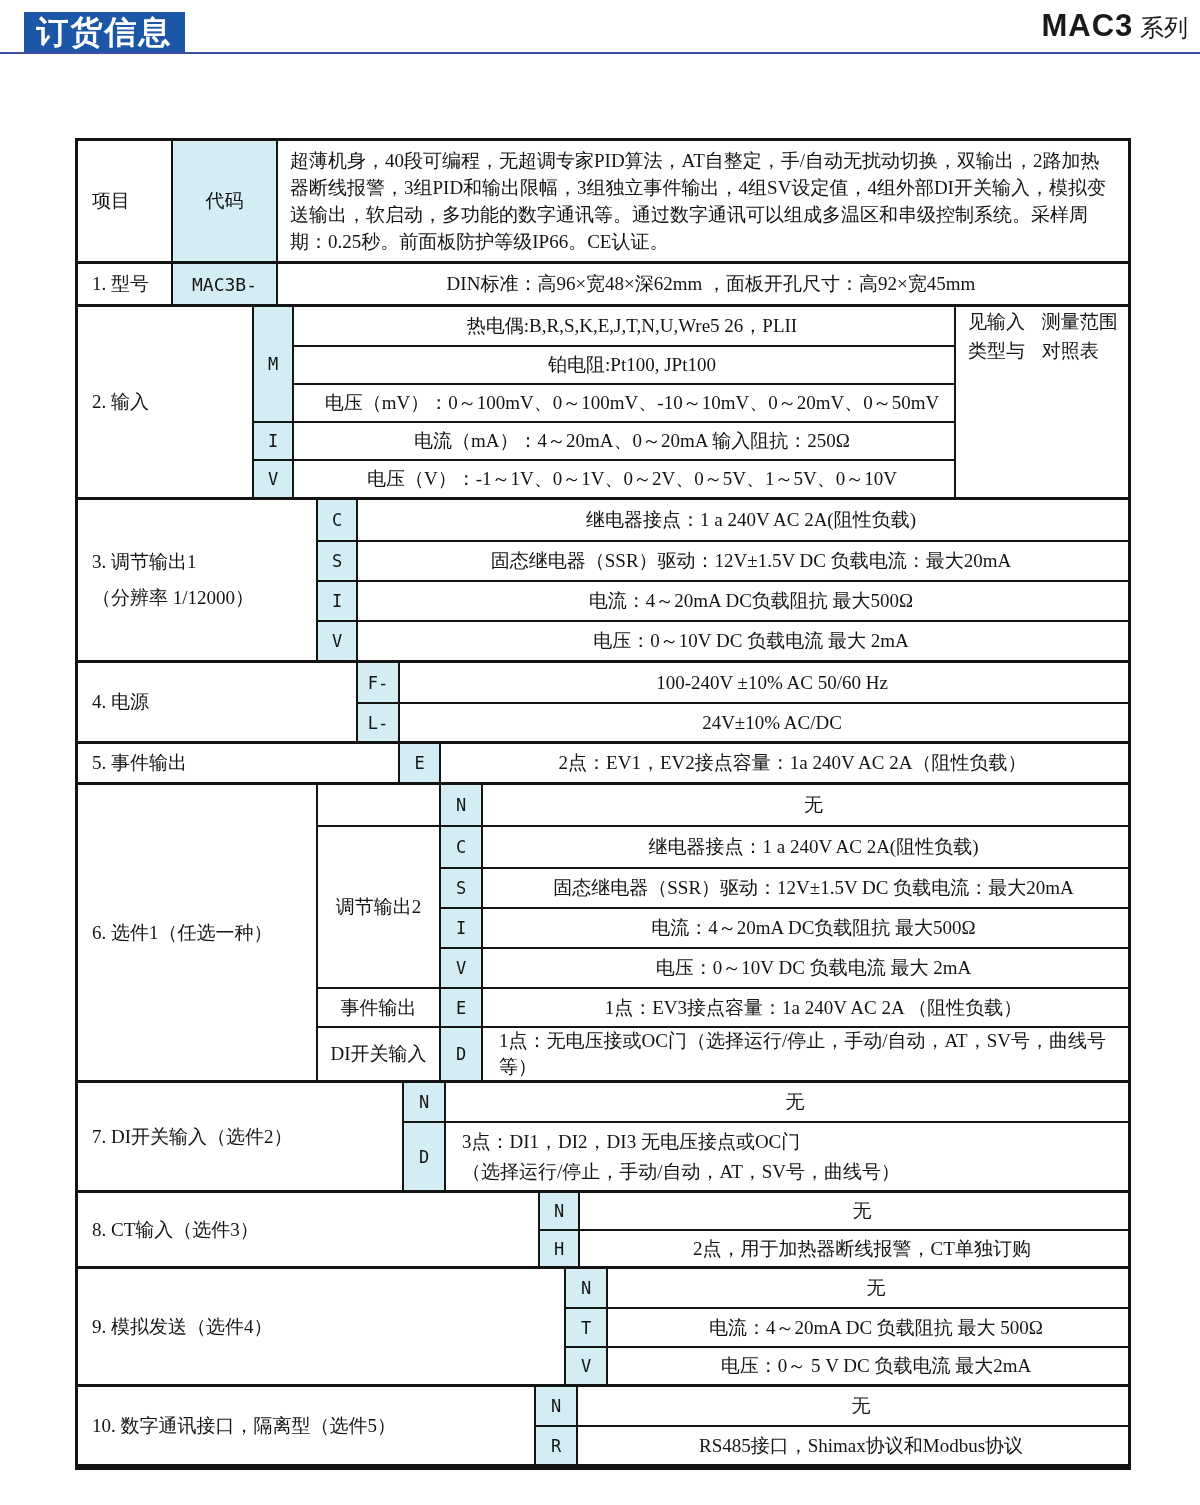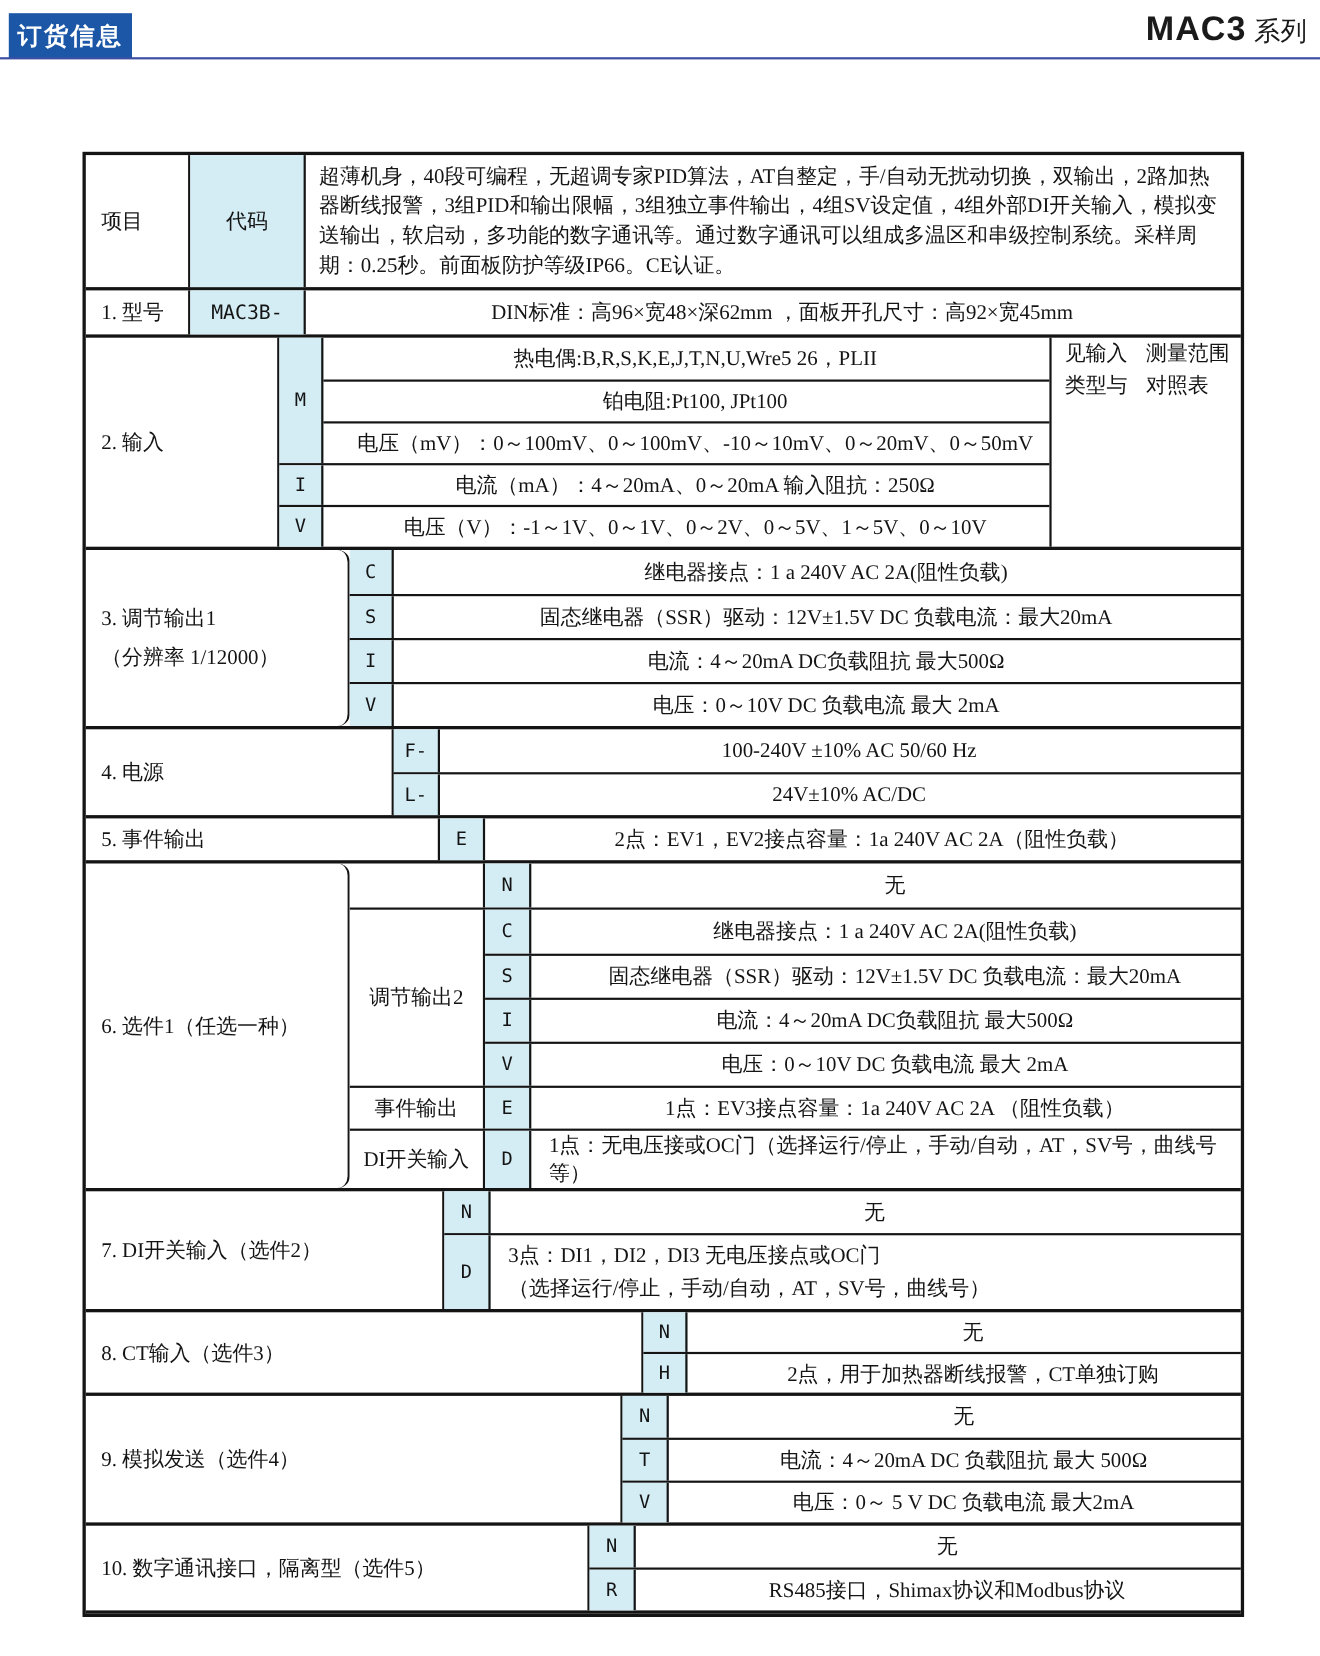--- a/index.html
+++ b/index.html
@@ -1,23 +1,23 @@
 <!DOCTYPE html>
 <html><head>
 <meta charset="utf-8">
 <style>
   * { margin:0; padding:0; box-sizing:border-box; }
   html,body { width:1200px; background:#ffffff; color:#141414;
     font-family:"Liberation Serif","DejaVu Serif",serif; }
   body { position:relative; height:1505px; }
 
   
-  .badge { position:absolute; left:8px; top:12px; width:112px; height:41px;
+  .badge { position:absolute; left:24px; top:12px; width:161px; height:41px;
     background:#1b56a7; color:#ffffff; display:flex; align-items:center; justify-content:center;
-    font-family:"Liberation Sans","DejaVu Sans",sans-serif; font-weight:bold; font-size:22px; letter-spacing:2px; }
+    font-family:"Liberation Sans","DejaVu Sans",sans-serif; font-weight:bold; font-size:32px; letter-spacing:2px; }
   .toprule { position:absolute; left:0; top:52px; width:1200px; height:2px; background:#3d4fa5; }
   .series { position:absolute; right:12px; top:8px; font-family:"Liberation Sans","DejaVu Sans",sans-serif;
     font-size:24px; color:#1a1a1a; }
   .series b { font-size:31px; font-weight:bold; letter-spacing:1px; }
 
   
   .tbl { position:absolute; left:75px; top:138px; width:1056px;
     border:3px solid #141414; font-size:19px; }
   .sec { display:flex; align-items:stretch; }
   .sec + .sec { border-top:3px solid #141414; }
@@ -27,23 +27,23 @@
   .rows .rows { border-left:0; }
   .label { border-right:2px solid #141414; display:flex; flex-direction:column;
     justify-content:center; padding-left:14px; }
   .sub { border-right:2px solid #141414; display:flex; align-items:center; justify-content:center; text-align:left; }
   .code { background:#d4edf5; border-right:2px solid #141414; display:flex; align-items:center; justify-content:center;
     font-family:"DejaVu Sans Mono","Liberation Mono",monospace; font-size:17px; }
   .desc { flex:1; display:flex; flex-direction:column; justify-content:center; padding-left:16px; }
   .descrow { flex-direction:row; align-items:center; }
   .note { width:172px; display:flex; flex-direction:row; justify-content:center; padding-left:12px; line-height:1.55; }
 
-  .w95{width:95px;} .w105{width:105px;} .w200{width:176px;} .w240{width:240px;border-radius:11px;}
+  .w95{width:95px;} .w105{width:105px;} .w200{width:176px;} .w240{width:240px;}
   .w280{width:280px;} .w322{width:322px;} .w123{width:123px;} .w405{width:326px;}
-  .w447{width:507px;} .w488{width:488px;} .w530{width:458px;}
+  .w447{width:462px;} .w488{width:488px;} .w530{width:458px;}
   .w40{width:40px;} .w41{width:41px;} .w42{width:42px;}
 
   .h36{min-height:36px;} .h37{min-height:37px;} .h38{min-height:38px;} .h39{min-height:39px;}
   .h40{min-height:40px;} .h69{min-height:69px;}
 
   .headrow { min-height:112px; }
   .headdesc { padding:6px 10px 6px 12px; line-height:27px; justify-content:center; }
   .l2 { margin-top:10px; }
   .modelcode { font-size:18px; }
 </style>

